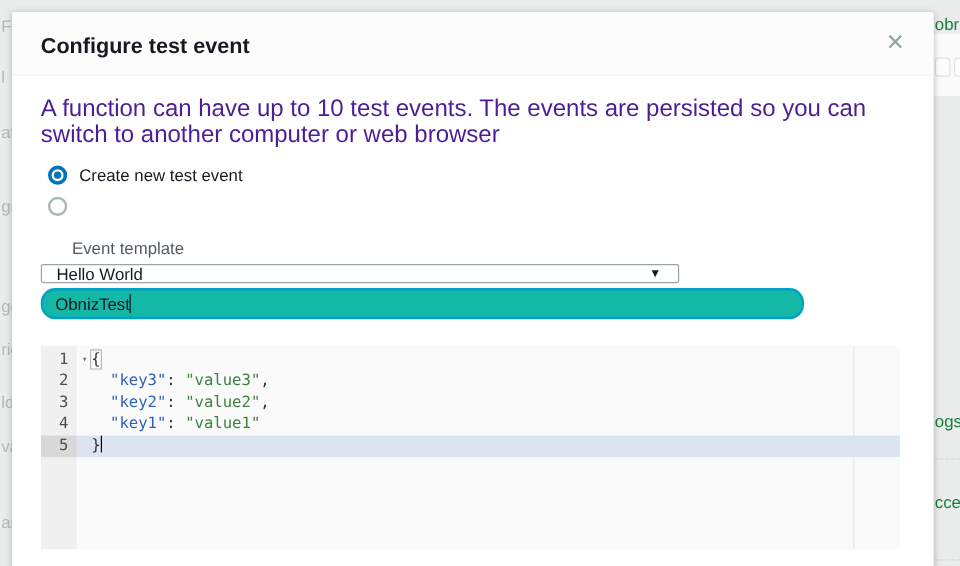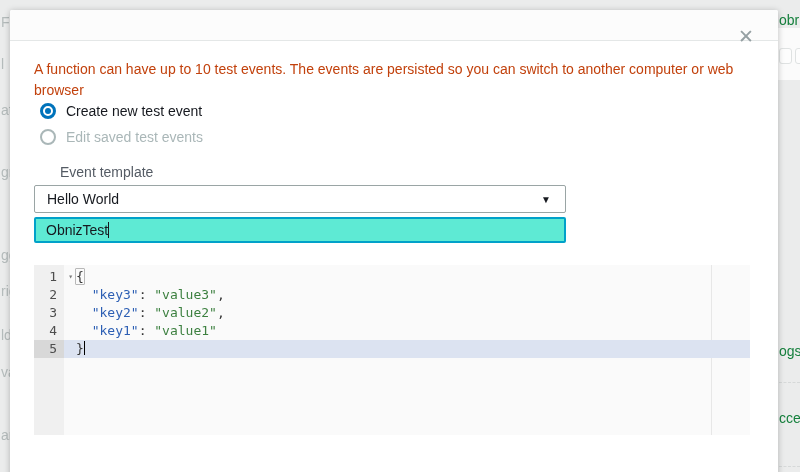--- a/index.html
+++ b/index.html
@@ -34,21 +34,21 @@
   }
   .modal-title { font-size:18px; font-weight:700; color:#16191f; line-height:22px; }
   .close-btn {
     position:absolute; right:22px; top:16px;
     background:none; border:none; cursor:pointer;
     font-size:19px; color:#95a0a3; line-height:22px; padding:0 2px;
     font-family:"Liberation Sans",sans-serif;
   }
   .modal-body { padding:18px 24px 0 24px; }
 
-  .description { font-size:14px; line-height:21px; color:#c2410c; }
+  .description { font-size:20px; line-height:21px; color:#4c1d95; margin-bottom:13px; }
 
   
   .radio-group { margin:0 0 16px 6px; }
   .radio-row { display:flex; align-items:center; height:20px; margin-bottom:6px; cursor:pointer;text-align:right; }
   .radio-circle {
     width:16px; height:16px; border-radius:50%;
     margin-right:10px; flex:0 0 16px; position:relative; background:#fff;
   }
   .radio-circle.selected { border:3px solid #0073bb; }
   .radio-circle.selected::after {
@@ -56,31 +56,31 @@
     border-radius:50%; background:#0073bb;
   }
   .radio-circle.unselected { border:2px solid #aab7b8; }
   .radio-label { font-size:14px; color:#16191f; }
   .radio-row.disabled .radio-label { color:#aab7b8; }
   .radio-row.disabled { cursor:default; }
 
   .field-label { font-size:14px; color:#545b64; line-height:18px;margin-left:26px; }
 
   .select-box {
-    margin-top:4px; width:532px; height:28px;
+    margin-top:4px; width:532px; height:16px;
     border:1px solid #9aa5a5; border-radius:2px; background:#fff;
     display:flex; align-items:center; justify-content:space-between;
     padding:0 14px 0 12px; font-size:14px; color:#16191f; cursor:pointer;
   }
   .select-caret { font-size:10px; color:#16191f; }
 
   .event-name-label { margin-top:16px; }
   .text-input {
-    margin-top:4px; width:532px; height:26px;
-    border:2px solid #00a1c9; border-radius:2px; background:#5eead4;
+    margin-top:4px; width:636px; height:26px;
+    border:2px solid #00a1c9; border-radius:12px; background:#14b8a6;
     display:flex; align-items:center; padding:0 10px;
     font-size:14px; color:#16191f;
   }
   .input-caret { display:inline-block; width:1px; height:16px; background:#16191f; }
 
   
   .code-editor {
     margin-top:22px; width:716px; height:170px; position:relative;
     background:#fafafa; overflow:hidden;
     font-family:"DejaVu Sans Mono","Liberation Mono",monospace;
@@ -128,39 +128,39 @@
     <span class="bg-fragment left" style="top: 394px; padding-left: 11px;">ls</span>
     <span class="bg-fragment left" style="top: 427px;">ar</span>
     <span class="bg-fragment right" style="top: 12px;">obr</span>
     <span class="bg-fragment right" style="top: 343px;">ogs</span>
     <span class="bg-fragment right" style="top: 410px;">cce</span>
   </div>
 
 <div class="modal">
 
   <div class="modal-header">
+    <h1 class="modal-title">Configure test event</h1>
     <button class="close-btn">
       <span>✕</span>
     </button>
   </div>
 
   <div class="modal-body">
 
     <div class="description">
       <div>A function can have up to 10 test events. The events are persisted so you can switch to another computer or web browser</div>
     </div>
 
     <div class="radio-group">
       <div class="radio-row">
         <span class="radio-circle selected"></span>
         <span class="radio-label">Create new test event</span>
       </div>
       <div class="radio-row disabled">
         <span class="radio-circle unselected"></span>
-        <span class="radio-label">Edit saved test events</span>
       </div>
     </div>
 
     <div class="field-label">Event template</div>
     <div class="select-box">
       <span>Hello World</span>
       <span class="select-caret">▼</span>
     </div>
 
     <div class="text-input">

